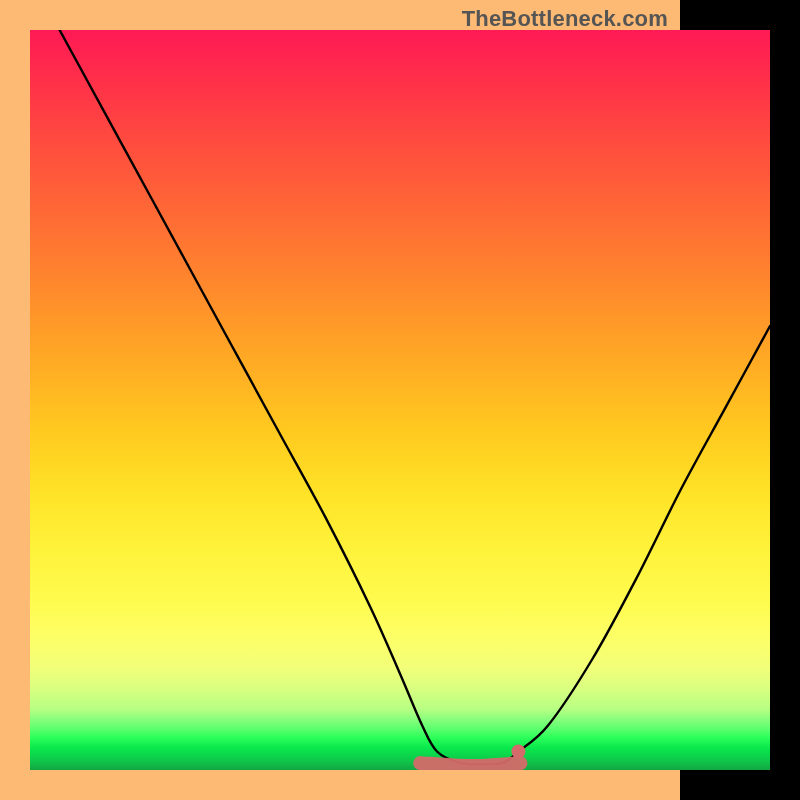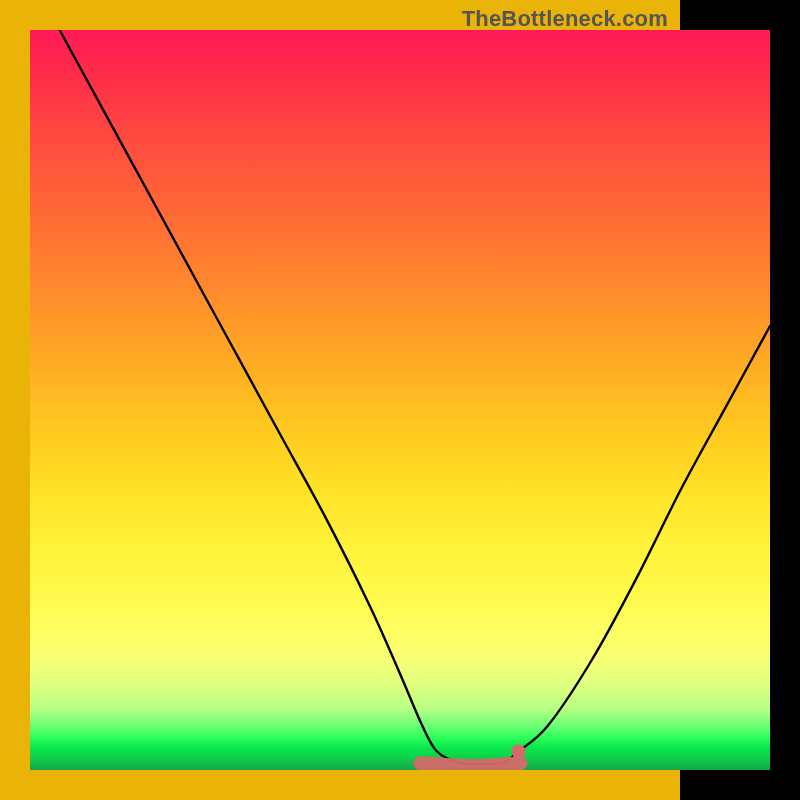--- a/index.html
+++ b/index.html
@@ -8,21 +8,21 @@
     width: 800px;
     height: 800px;
     overflow: hidden;
     background: #000;
     font-family: Arial, Helvetica, sans-serif;
   }
   .frame {
     position: relative;
     width: 680px;
     height: 800px;
-    background: #eab308;
+    background: #fdba74;
   }
   .watermark {
     position: absolute;
     top: 6px;
     right: 12px;
     color: #555;
     font-size: 22px;
     font-weight: 600;
     letter-spacing: 0.2px;
     z-index: 10;

